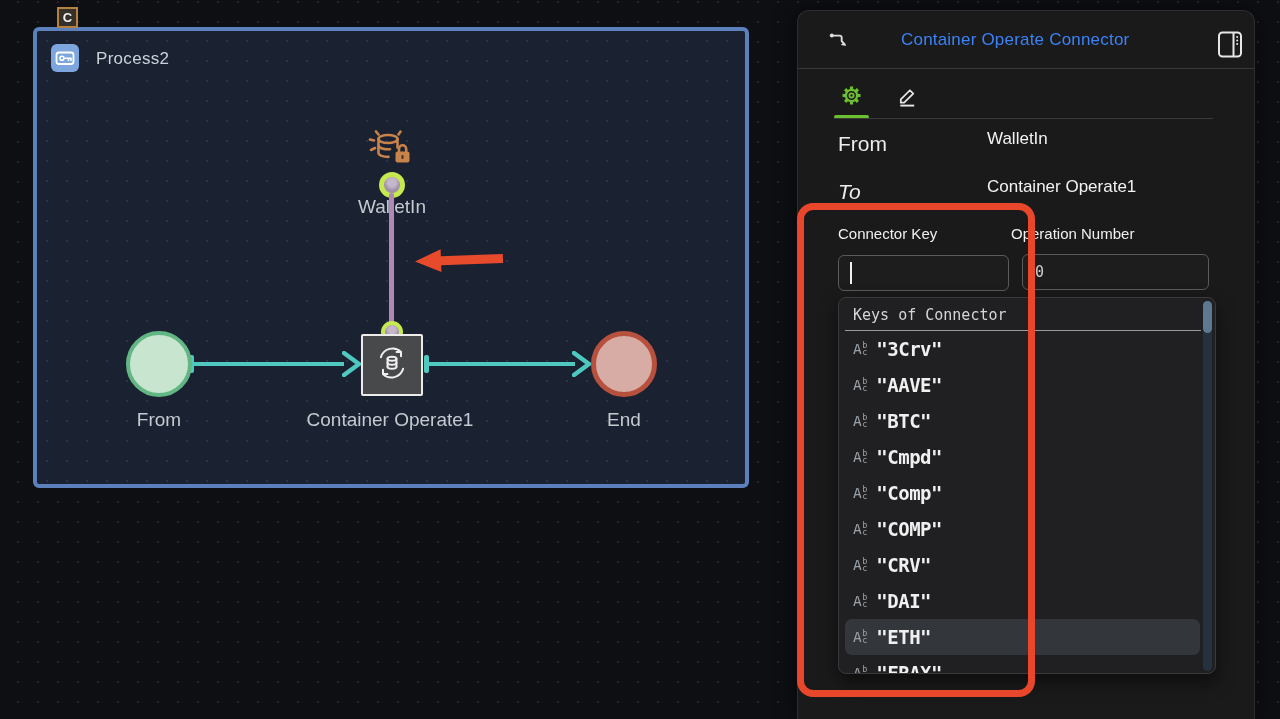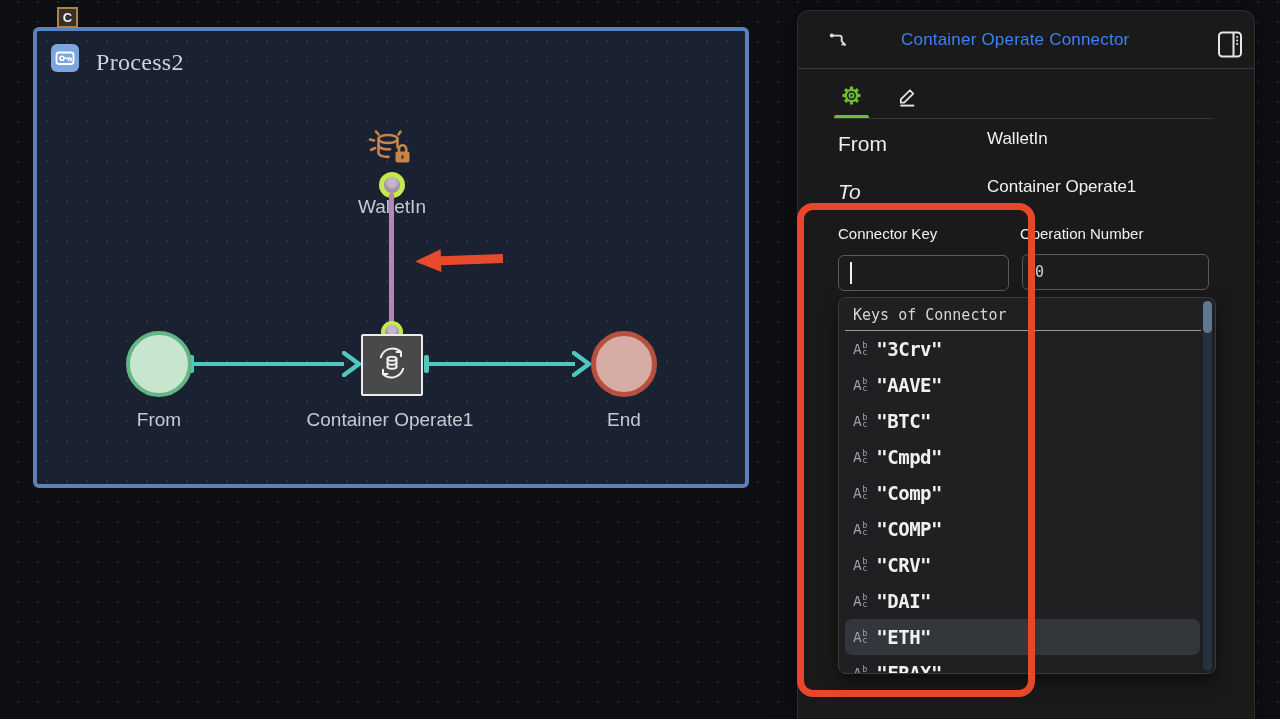--- a/index.html
+++ b/index.html
@@ -24,21 +24,21 @@
     background-size:20px 20px;
     border:4px solid #5b80bb; border-radius:6px;
   }
   .badge-c {
     position:absolute; left:57px; top:7px; width:21px; height:21px;
     background:#35302a; border:2px solid #b5813f;
     color:#f2f2f2; font-weight:bold; font-size:13px;
     display:flex; align-items:center; justify-content:center; z-index:6;
   }
   .process-icon { position:absolute; left:51px; top:44px; width:28px; height:28px; }
-  .process-title { position:absolute; left:96px; top:49px; font-size:24px; color:#ccd2da; letter-spacing:.3px;font-family:Liberation Serif, serif; }
+  .process-title { position:absolute; left:96px; top:49px; font-size:17px; color:#ccd2da; letter-spacing:.3px; }
 
   .node-label { position:absolute; text-align:center; font-size:19px; color:#c5cad0; }
 
   .wallet-icon { position:absolute; left:368px; top:130px; width:47px; height:43px; }
   .port {
     position:absolute; border-radius:50%;
     background:radial-gradient(circle at 50% 35%, #c4b7ca 0 30%, #a08fab 60%);
     border:5px solid #c6e94f;
   }
   .port.wallet-port { left:379px; top:172px; width:26px; height:26px; }
@@ -251,21 +251,21 @@
   </span>
   <div class="tab-underline"></div>
   <div class="tab-separator"></div>
 
   <div class="kv-label" style="top:121px;">From</div>
   <div class="kv-value" style="top:118px;">WalletIn</div>
   <div class="kv-label" style="top:169px;font-style:italic;">To</div>
   <div class="kv-value" style="top:166px;">Container Operate1</div>
 
   <div class="field-label" style="left:40px; top:214px;">Connector Key</div>
-  <div class="field-label" style="left:222px; top:214px;">Operation Number</div>
+  <div class="field-label" style="left:213px; top:214px;">Operation Number</div>
 
   <input class="text-input" style="left: 40px; top: 244px; width: 171px;" value="">
   <div class="caret"></div>
   <input class="text-input" style="left: 224px; top: 243px; width: 187px;" value="0">
 
   <div class="dropdown">
     <div class="dropdown-header">Keys of Connector</div>
     <div class="dropdown-sep"></div>
     <div class="dropdown-list">
         <div class="dd-row">

